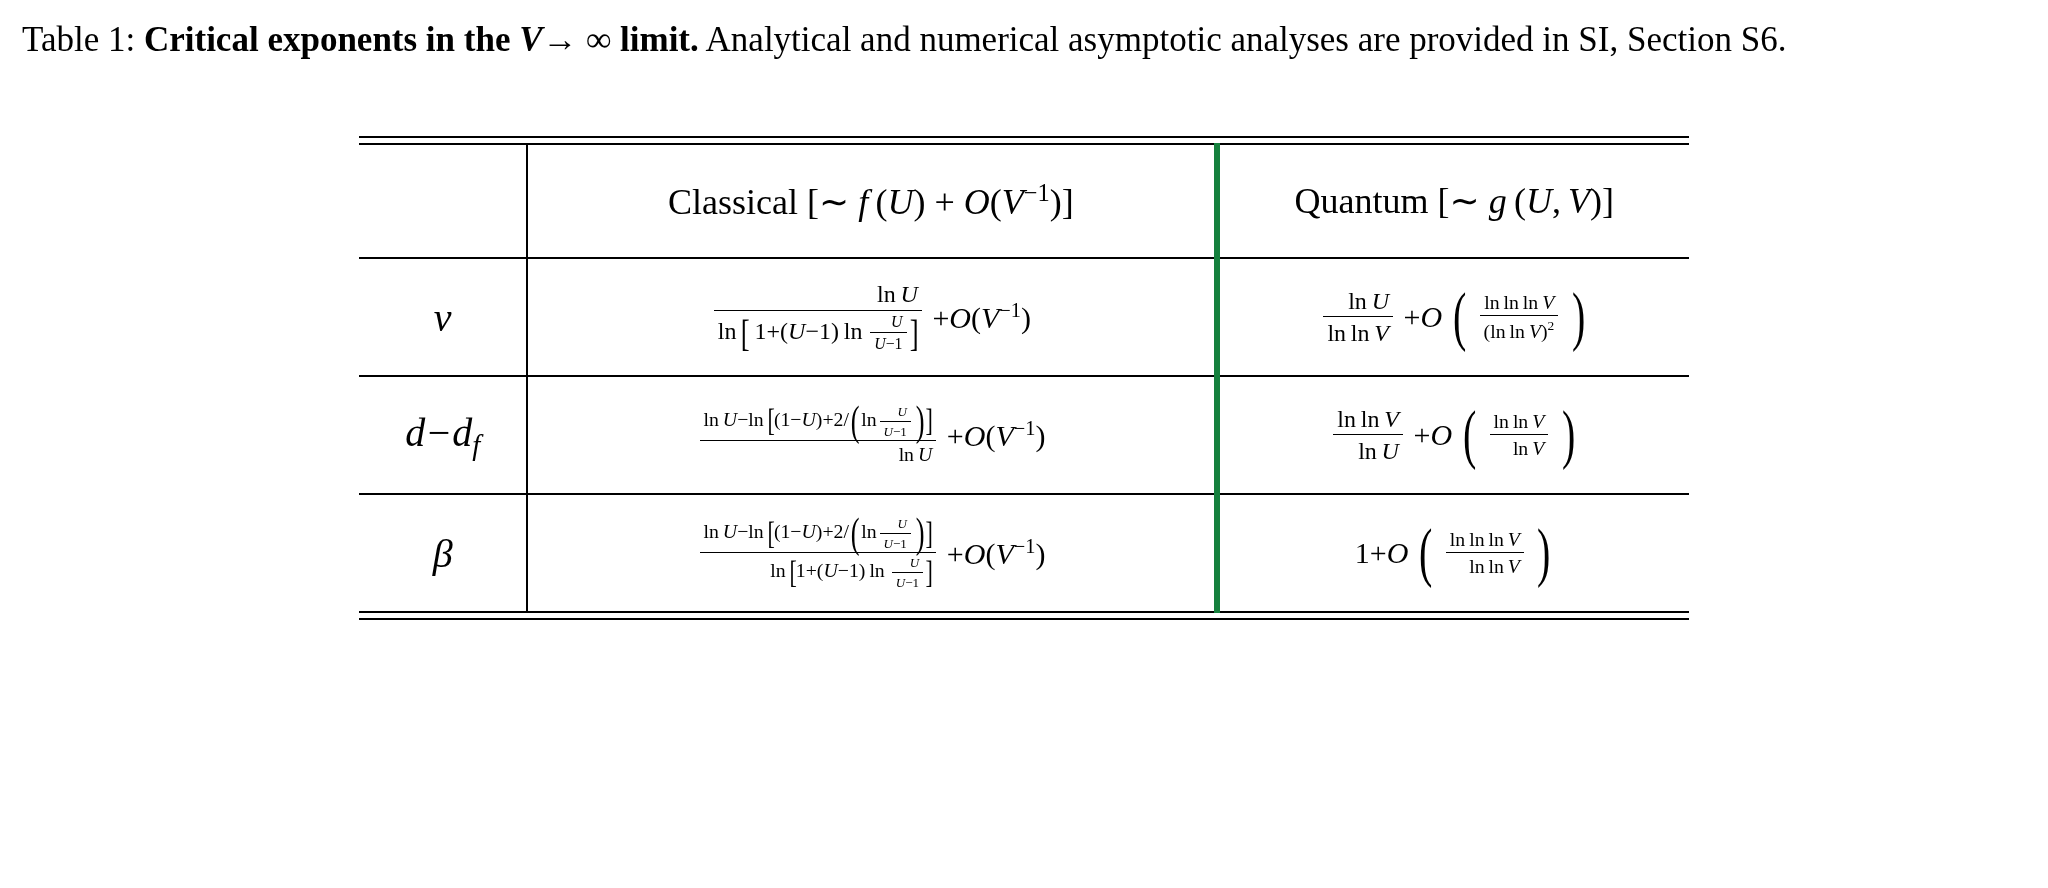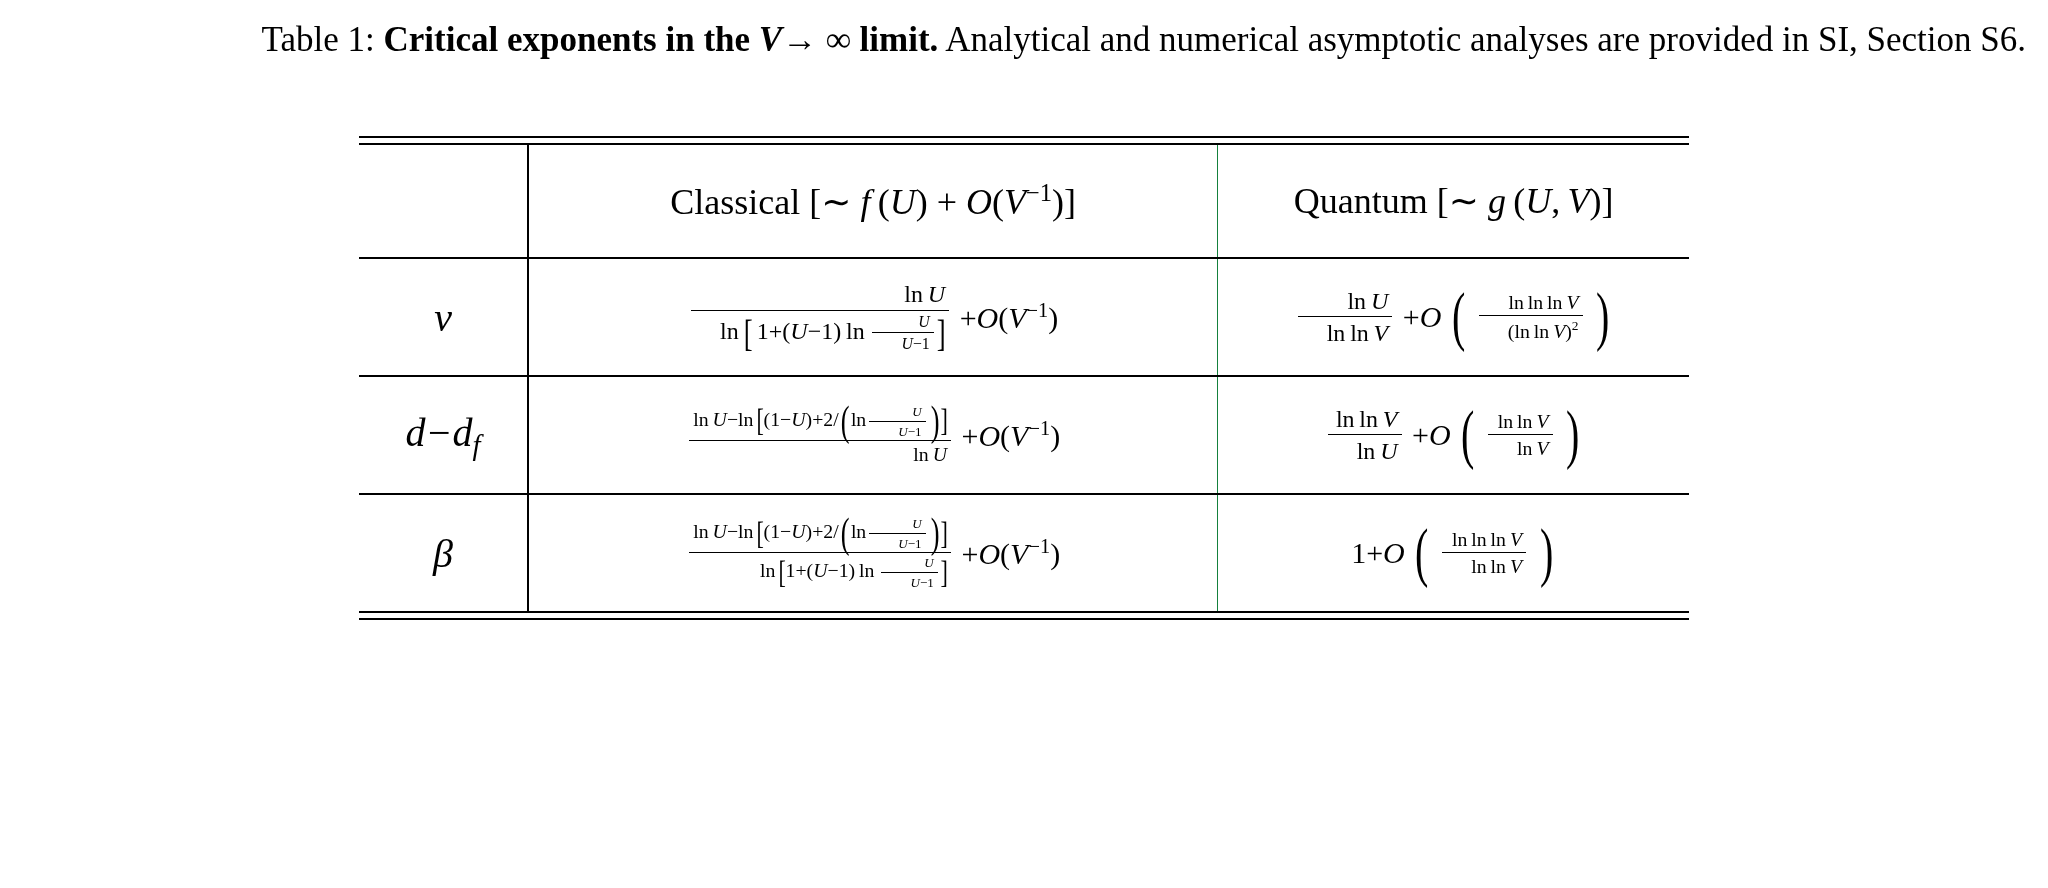--- a/index.html
+++ b/index.html
@@ -20,21 +20,21 @@
     width: 2048px;
     height: 888px;
     box-sizing: border-box;
     padding: 10px 22px 0 22px;
   }
 
   
   .caption {
     font-size: 35px;
     line-height: 1.72;
-    text-align: right;
+    text-align: left;
     max-width: 2010px;
   }
   .caption .lbl { font-weight: 400; }
   .caption .bold { font-weight: 700; }
   .math { font-style: italic; font-family: "Liberation Serif", serif; }
 
   
   .table-wrap {
     margin-top: 66px;
     display: flex;
@@ -79,21 +79,21 @@
   td.rowlabel {
     width: 180px;
     font-size: 40px;
     font-style: italic;
     border-right: 2px solid #000;
     padding-right: 18px;
     text-align: center;
   }
   td.colA {
     width: 724px;
-    border-right: 1px solid #15803d;
+    border-right: 6px solid #15803d;
     padding: 12px 10px;
   }
   td.colB {
     width: 490px;
     padding: 12px 10px;
   }
   tr.databody td { border-bottom: 2px solid #000; }
   tr.databody.last td { border-bottom: none; }
   tr.databody td { height: 116px; }
 
@@ -106,21 +106,20 @@
     margin: 0 3px;
   }
   .frac > .num {
     display: block;
     padding: 0 4px 1px 4px;
     border-bottom: 1.6px solid #000;
   }
   .frac > .den {
     display: block;
     padding: 2px 4px 0 4px;
-    margin-left: 25px;
   }
   .frac.small { font-size: 0.80em; }
   .frac.tiny { font-size: 0.66em; }
 
   .paren-big {
     display: inline-block;
     vertical-align: middle;
     font-size: 2.15em;
     line-height: 0.82;
     font-family: "Liberation Serif", serif;

